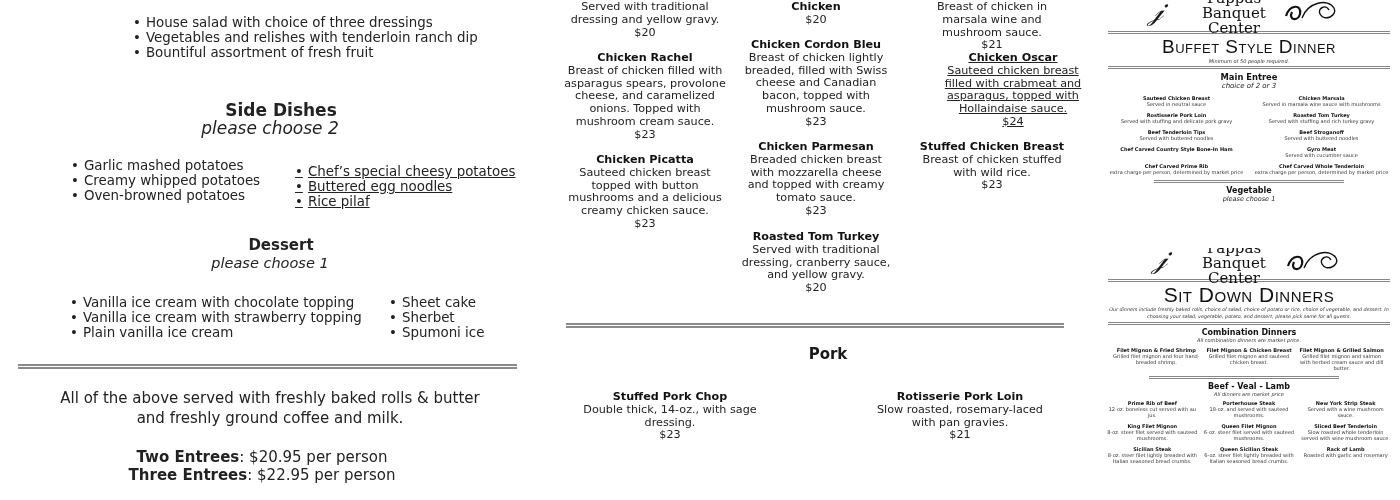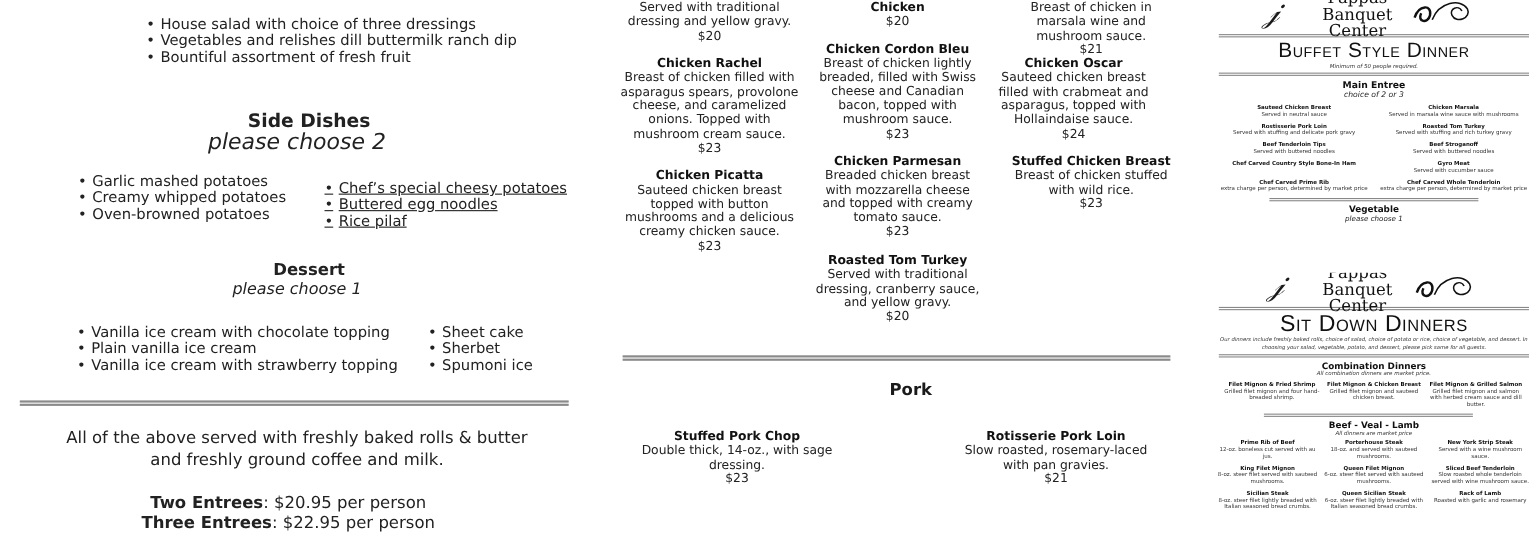--- a/index.html
+++ b/index.html
@@ -30,47 +30,47 @@
   .t-item { text-align: center; font-size: 5px; line-height: 6px; color: #333; margin-bottom: 5px; padding: 0 3px; }
   .t-item .tn { font-weight: bold; color: #111; }
   .thin-rule { height: 3px; border-top: 1px solid #888; border-bottom: 1px solid #888; }
 </style>
 </head>
 <body>
 
 <div class="abs lp" style="left:0;top:0;width:540px;height:500px;">
   <ul class="bullets abs" style="left:133px;top:15px;">
     <li>House salad with choice of three dressings</li>
-    <li>Vegetables and relishes dill buttermilk ranch dip</li>
+    <li>Vegetables and relishes with tenderloin ranch dip</li>
     <li>Bountiful assortment of fresh fruit</li>
   </ul>
 
   <div class="abs center" style="left:0;width:540px;top:100px;">
     <div class="sec-title" style="font-size:17px;line-height:20px;">Side Dishes</div>
-    <div class="sec-sub" style="font-size:20px;line-height:17px;">please choose 2</div>
+    <div class="sec-sub" style="font-size:17px;line-height:17px;">please choose 2</div>
   </div>
   <ul class="bullets abs" style="left:71px;top:158px;">
     <li>Garlic mashed potatoes</li>
     <li>Creamy whipped potatoes</li>
     <li>Oven-browned potatoes</li>
   </ul>
   <ul class="bullets abs" style="left:295px;top:164px;text-decoration:underline;">
     <li>Chef’s special cheesy potatoes</li>
     <li>Buttered egg noodles</li>
     <li>Rice pilaf</li>
   </ul>
 
   <div class="abs center" style="left:0;width:540px;top:235px;">
     <div class="sec-title" style="font-size:15px;line-height:20px;">Dessert</div>
     <div class="sec-sub" style="font-size:14.5px;line-height:17px;">please choose 1</div>
   </div>
   <ul class="bullets abs" style="left:70px;top:295px;">
     <li>Vanilla ice cream with chocolate topping</li>
+    <li>Vanilla ice cream with strawberry topping</li>
     <li>Plain vanilla ice cream</li>
-    <li>Vanilla ice cream with strawberry topping</li>
   </ul>
   <ul class="bullets abs" style="left:389px;top:295px;">
     <li>Sheet cake</li>
     <li>Sherbet</li>
     <li>Spumoni ice</li>
   </ul>
 
   <div class="abs dbl-rule" style="left:18px;top:364px;width:499px;"></div>
 
   <div class="abs center" style="left:55px;width:430px;top:388px;font-size:15px;line-height:20px;">All of the above served with freshly baked rolls &amp; butter and freshly ground coffee and milk.</div>
@@ -115,21 +115,21 @@
   <div class="abs dish" style="left:185px;top:231px;width:152px;">
     <div class="dn">Roasted Tom Turkey</div>
     <div>Served with traditional dressing, cranberry sauce, and yellow gravy.</div>
     <div>$20</div>
   </div>
 
   <div class="abs dish" style="left:362px;top:1px;width:150px;">
     <div>Breast of chicken in marsala wine and mushroom sauce.</div>
     <div>$21</div>
   </div>
-  <div class="abs dish" style="left:346px;top:52px;width:150px;">
+  <div class="abs dish" style="left:383px;top:52px;width:150px;text-decoration:underline;">
     <div class="dn">Chicken Oscar</div>
     <div>Sauteed chicken breast filled with crabmeat and asparagus, topped with Hollaindaise sauce.</div>
     <div>$24</div>
   </div>
   <div class="abs dish" style="left:362px;top:141px;width:150px;">
     <div class="dn">Stuffed Chicken Breast</div>
     <div>Breast of chicken stuffed with wild rice.</div>
     <div>$23</div>
   </div>
 

